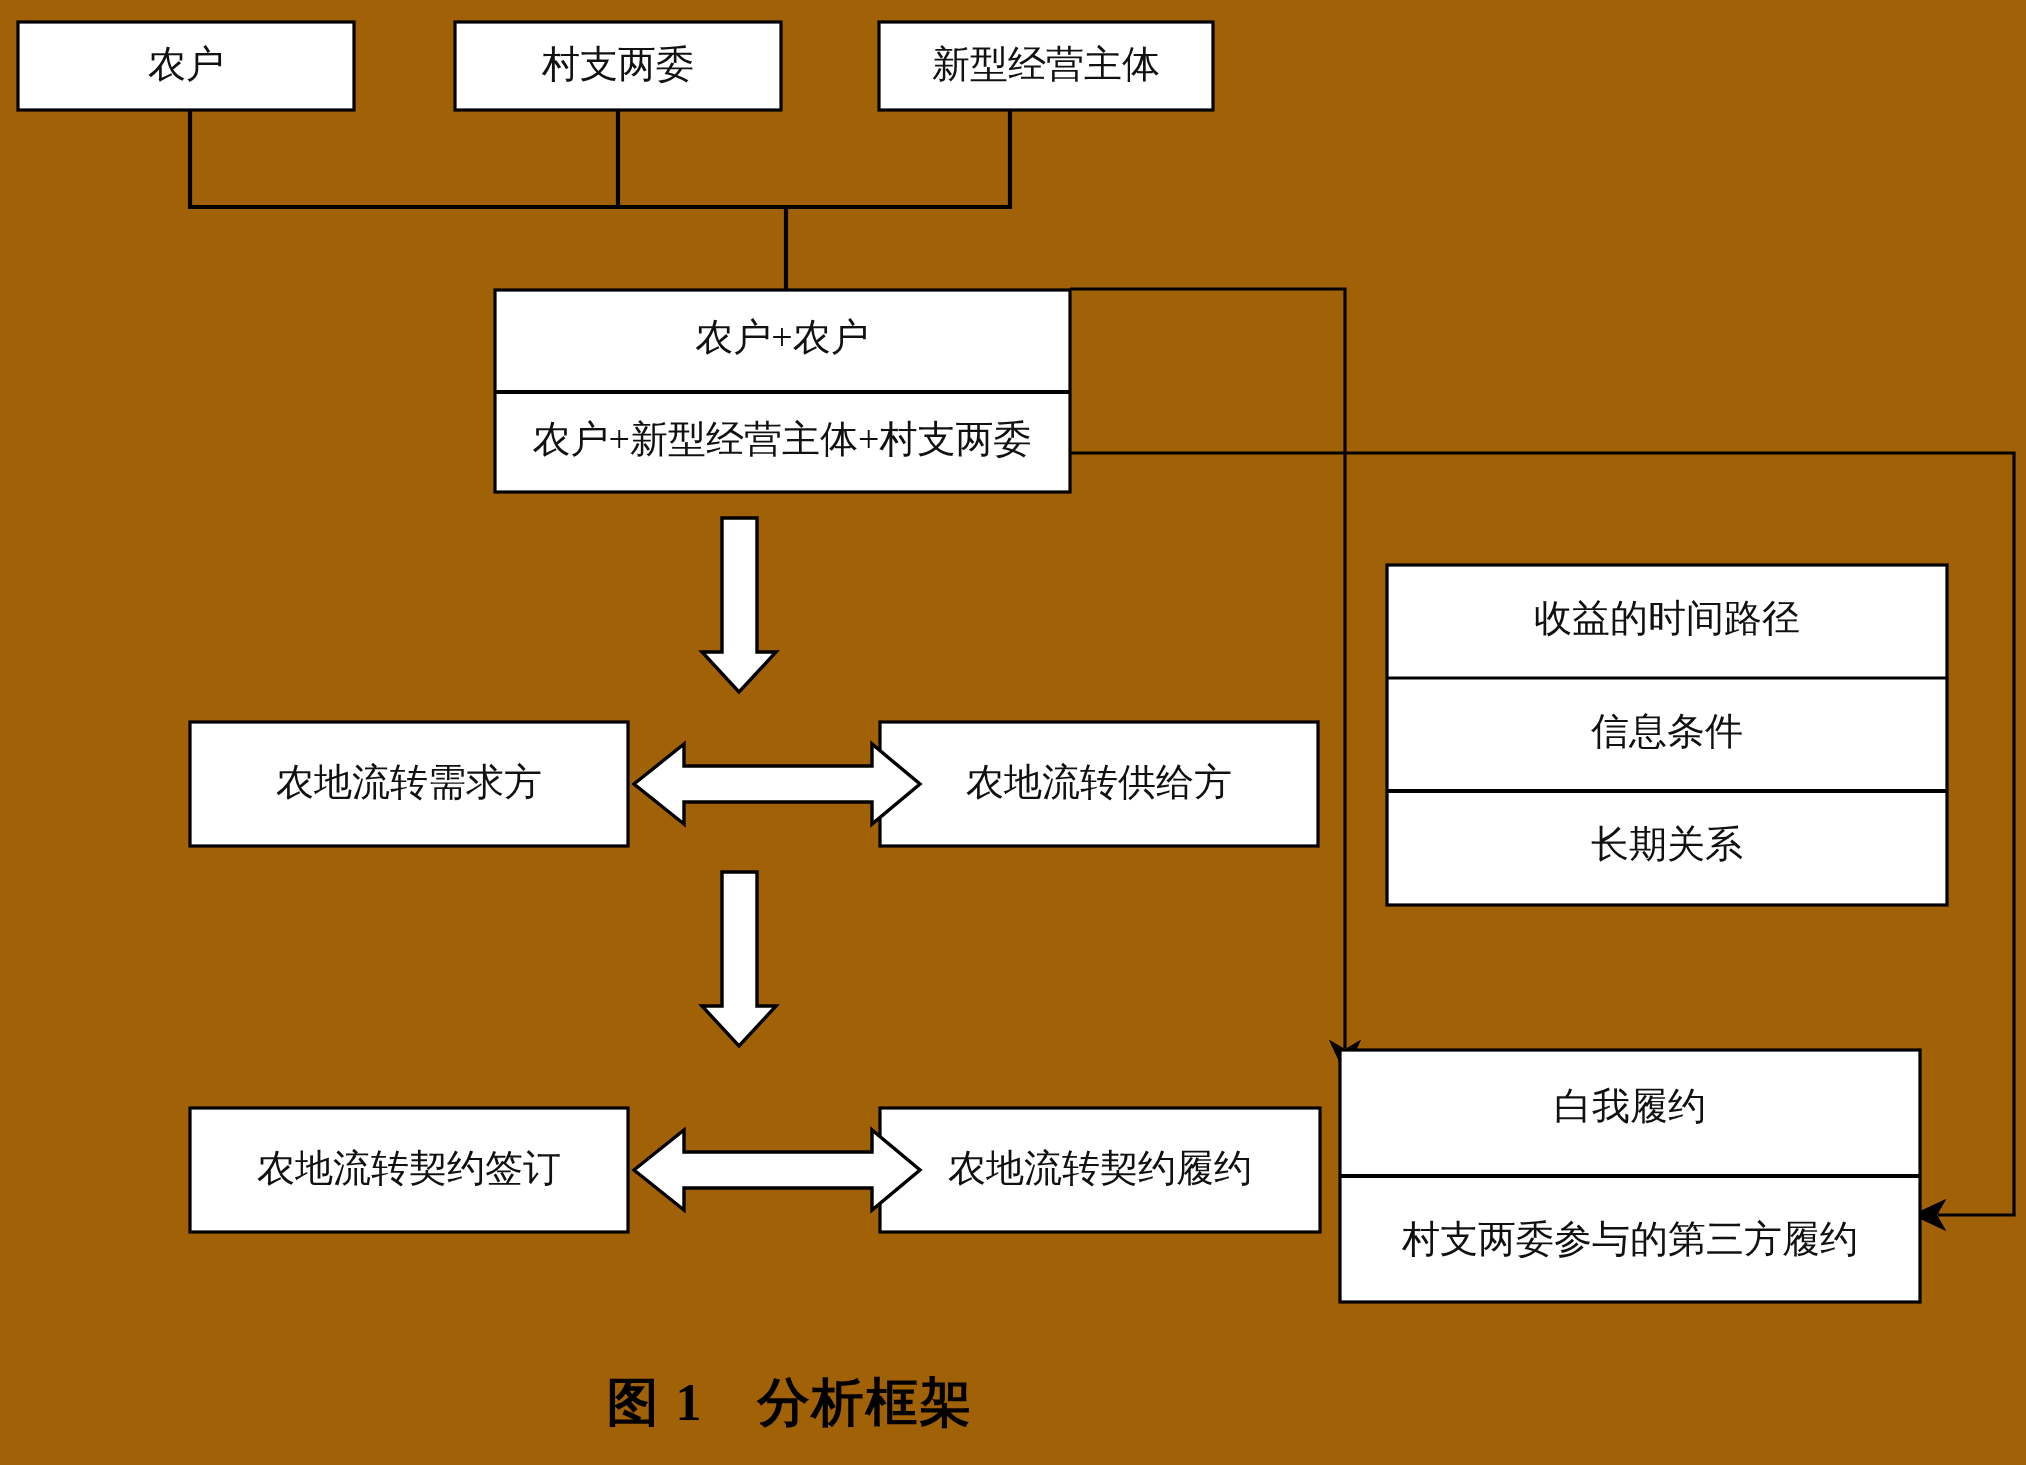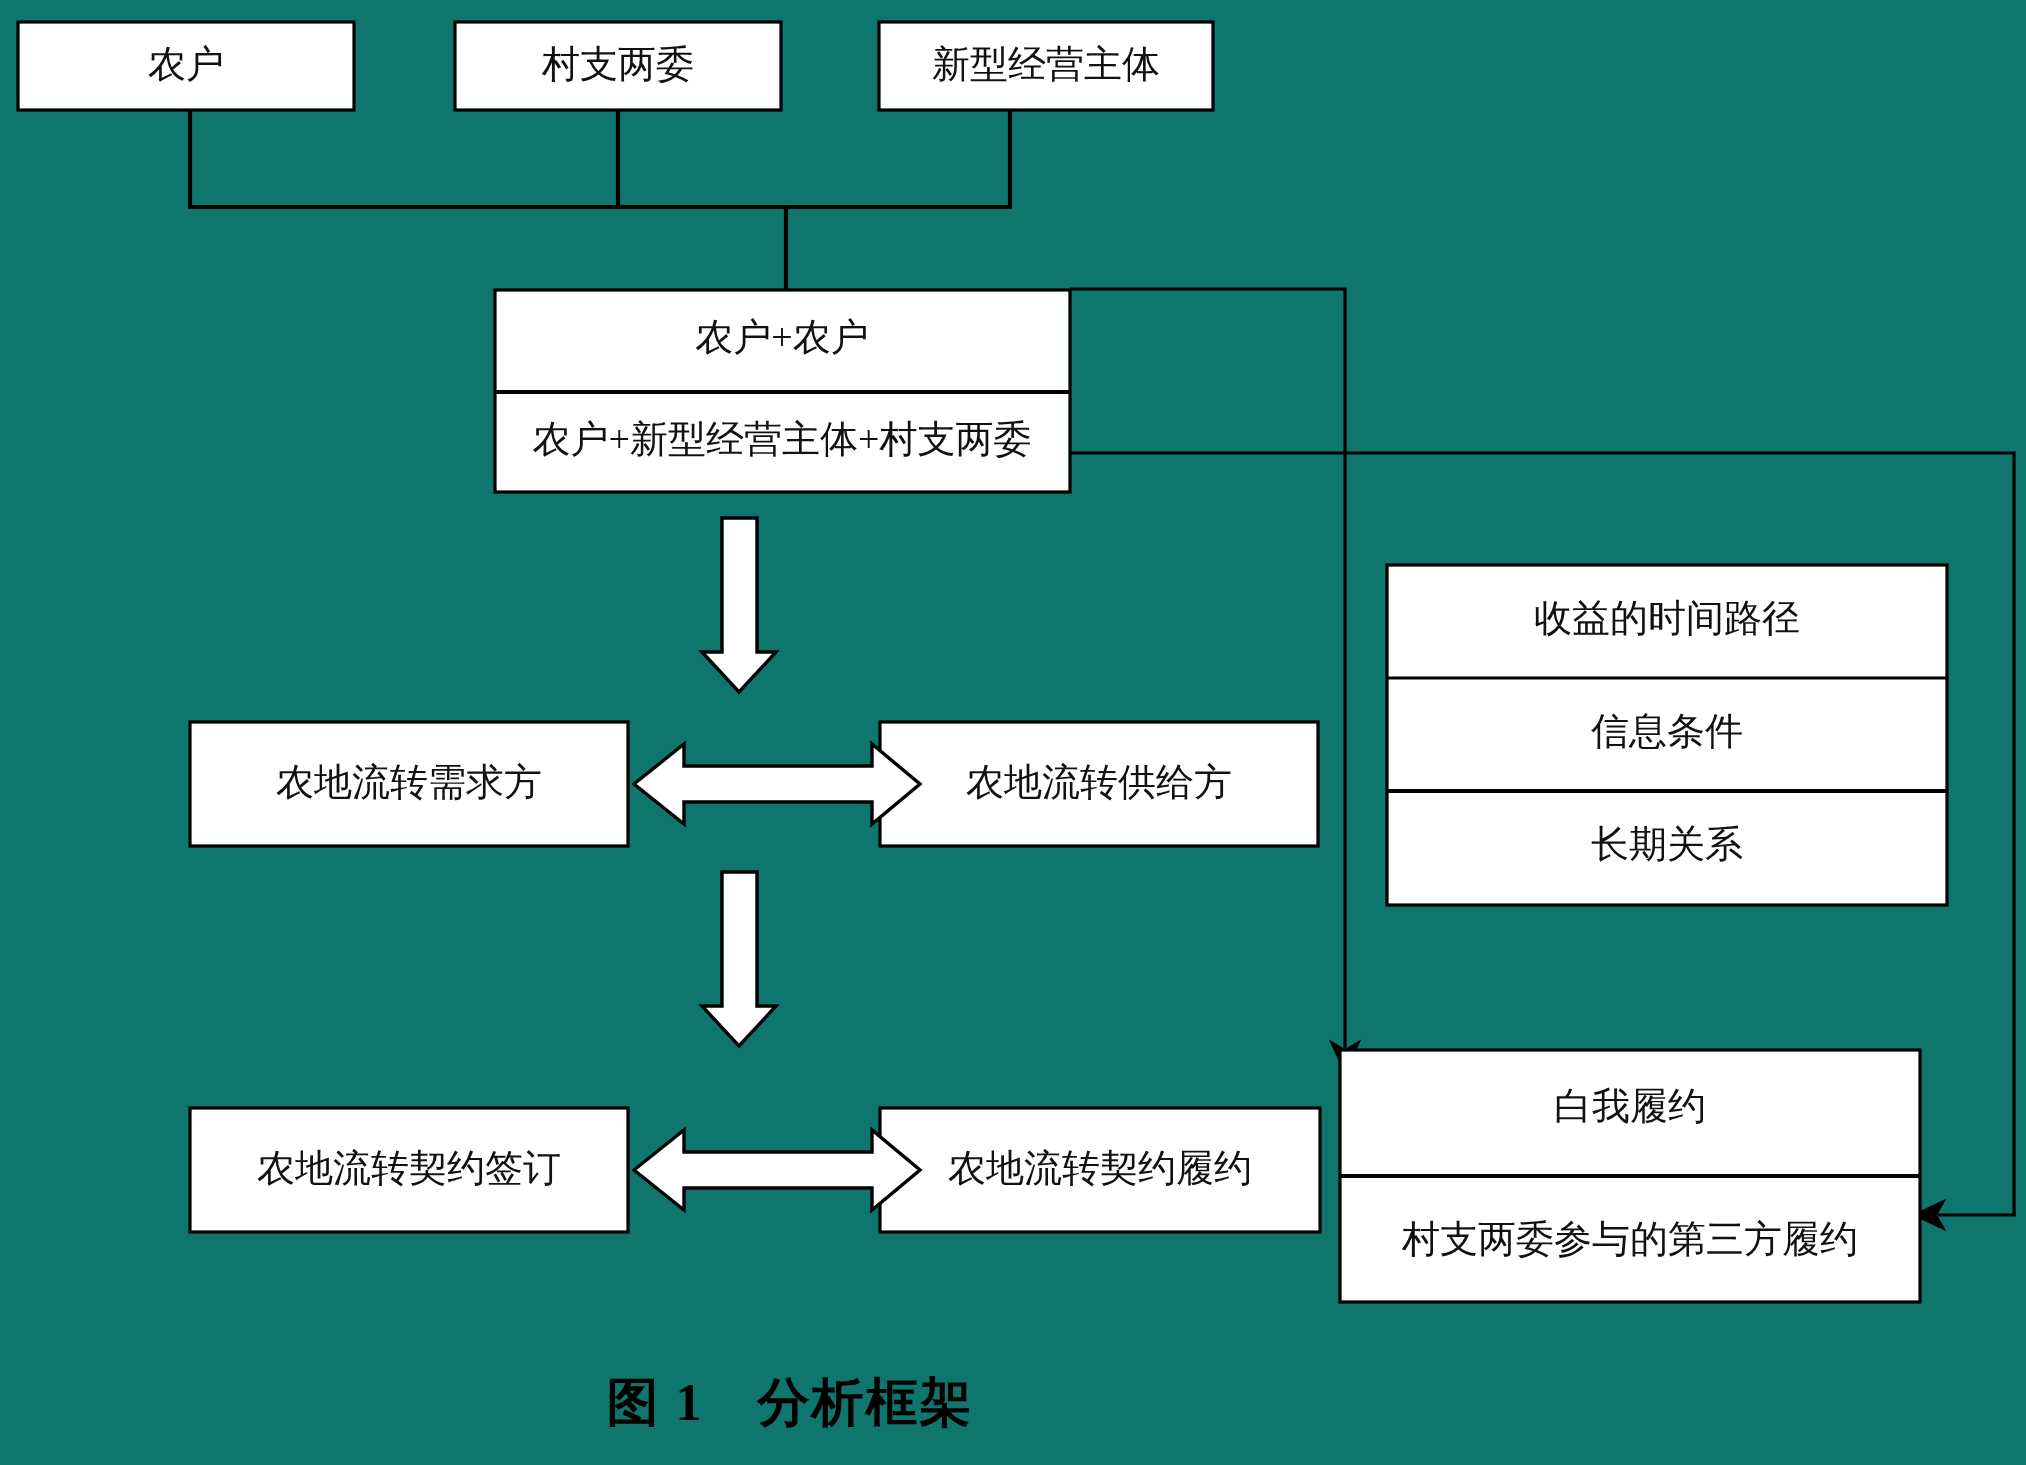--- a/index.html
+++ b/index.html
@@ -10,21 +10,21 @@
   body {
     width: 2026px;
     height: 1465px;
     font-family: "Liberation Serif", "DejaVu Serif", serif;
     overflow: hidden;
   }
   #figure-root {
     position: relative;
     width: 2026px;
     height: 1465px;
-    background: #0f766e;
+    background: #a16207;
   }
   svg.diagram {
     position: absolute;
     top: 0;
     left: 0;
     width: 2026px;
     height: 1465px;
     display: block;
   }
   .box-rect {

